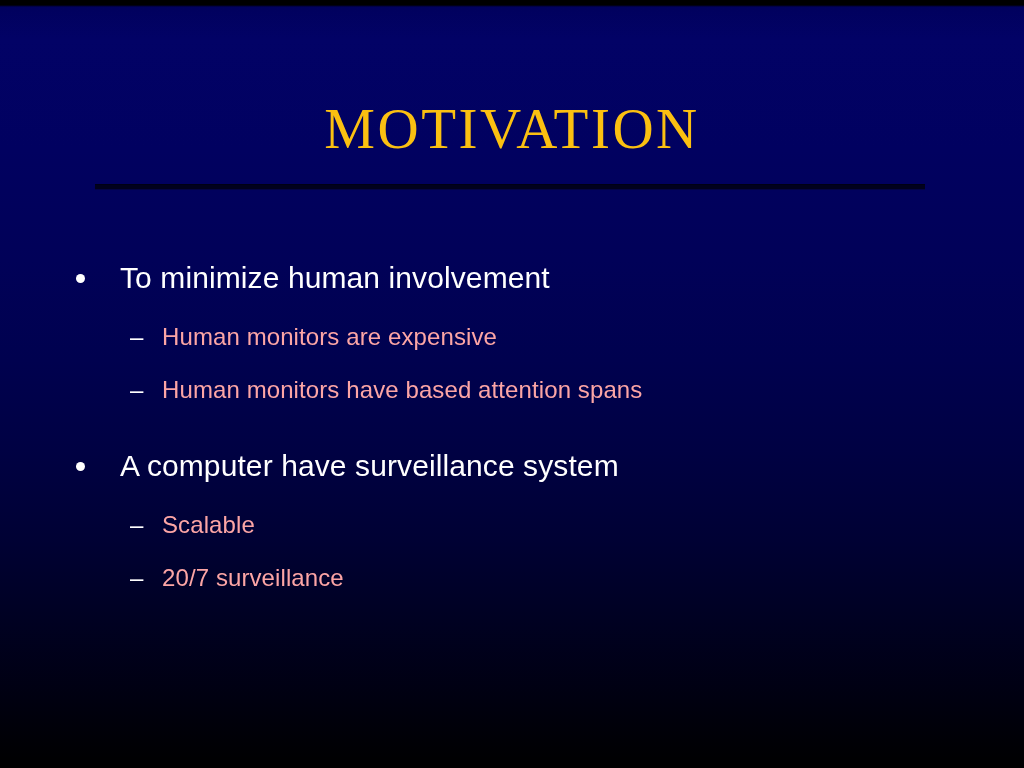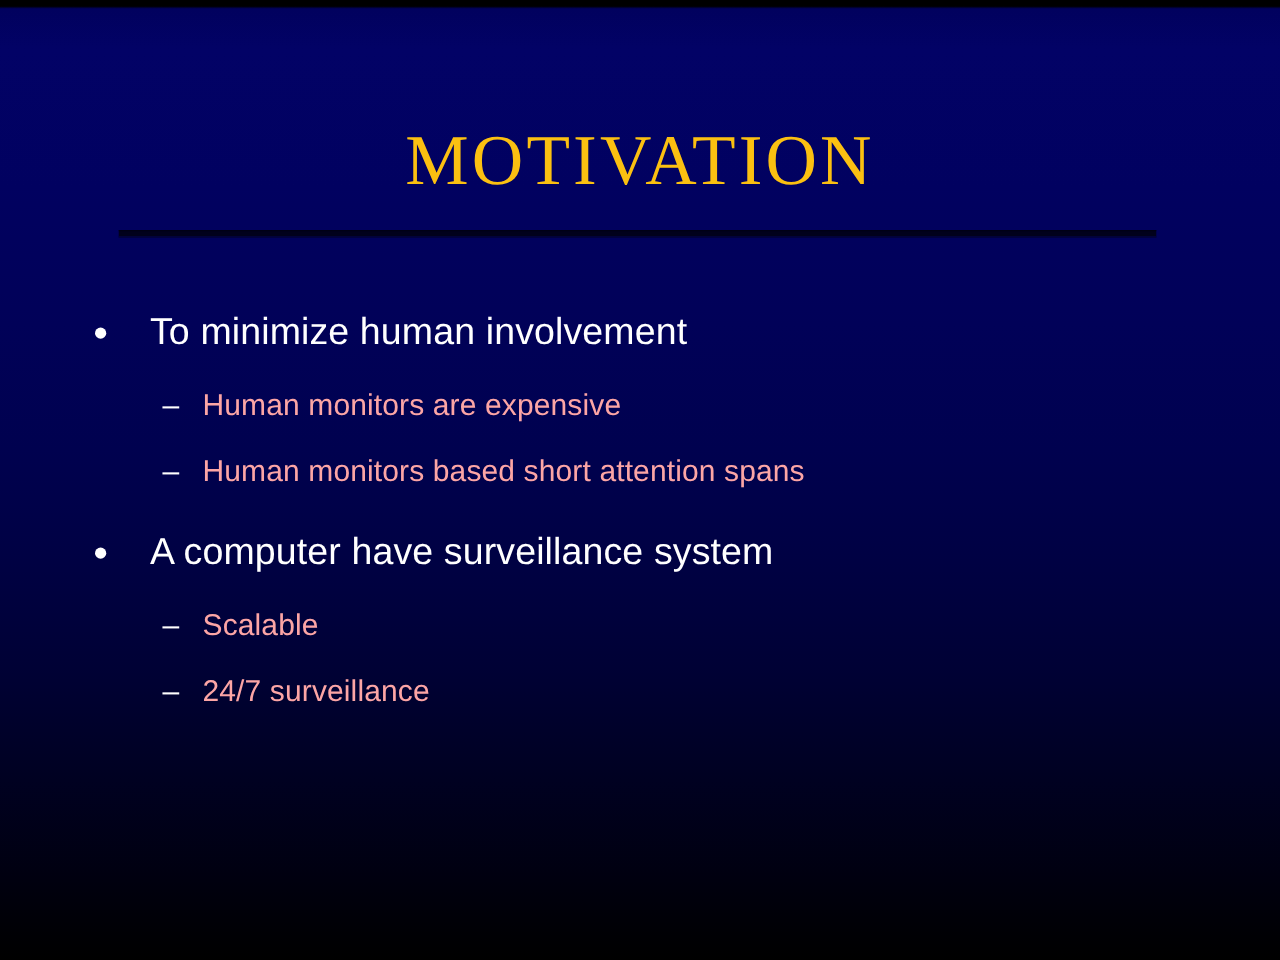--- a/index.html
+++ b/index.html
@@ -81,21 +81,21 @@
   .body-block {
     position: absolute;
     left: 0;
     top: 246px;
     width: 1024px;
   }
 
   .bullet-l1 {
     position: relative;
     padding-left: 120px;
-    margin: 0 0 14px 0;
+    margin: 12px 0 14px 0;
     min-height: 40px;
   }
   .bullet-l1 .marker {
     position: absolute;
     left: 76px;
     top: 16px;
     width: 9px;
     height: 9px;
     border-radius: 50%;
     background: #ffffff;
@@ -165,39 +165,39 @@
 
     <div class="bullet-l2">
       <span class="marker">–</span>
       <span class="text">Human monitors are expensive</span>
     </div>
 
     <div class="sub-gap"></div>
 
     <div class="bullet-l2">
       <span class="marker">–</span>
-      <span class="text">Human monitors based short attention spans</span>
+      <span class="text">Human monitors have based attention spans</span>
     </div>
 
     <div class="group-gap"></div>
 
     <div class="bullet-l1">
       <span class="marker"></span>
       <span class="text">A computer have surveillance system</span>
     </div>
 
     <div class="sub-gap"></div>
 
     <div class="bullet-l2">
       <span class="marker">–</span>
       <span class="text">Scalable</span>
     </div>
 
     <div class="sub-gap"></div>
 
     <div class="bullet-l2">
       <span class="marker">–</span>
-      <span class="text">24/7 surveillance</span>
+      <span class="text">20/7 surveillance</span>
     </div>
 
   </div>
 
 </div>
 
 </body></html>

